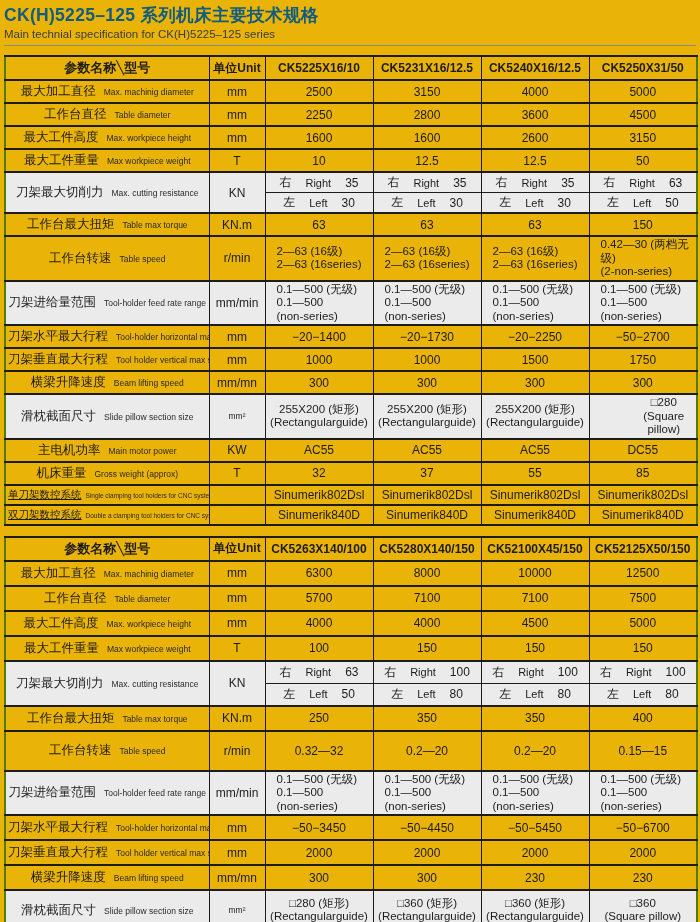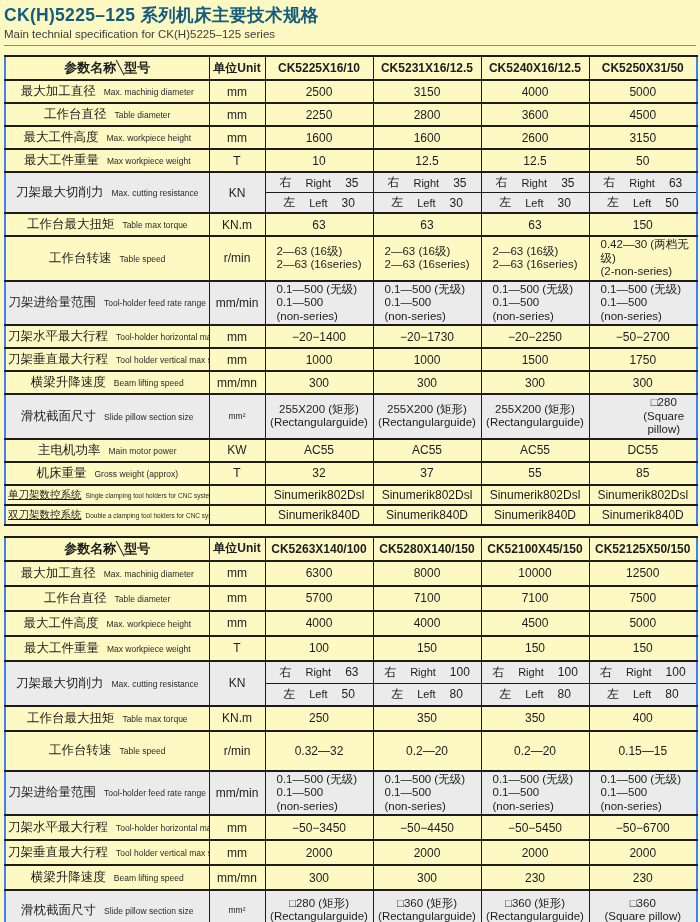--- a/index.html
+++ b/index.html
@@ -1,27 +1,27 @@
 <!DOCTYPE html>
 <html><head>
 <meta charset="utf-8">
 <style>
   html,body { margin:0; padding:0; background:#fff; }
   .page {
     width:700px; height:922px; box-sizing:border-box;
-    padding:3px 4px 0 4px; background:#fef9c3;
+    padding:3px 4px 0 4px; background:#eab308;
     font-family:"Liberation Sans","DejaVu Sans",sans-serif; color:#1a1a1a;
   }
   .doc-header { border-bottom:1px solid #8a8a8a; padding-bottom:5px; margin-bottom:9px; }
   .doc-title { margin:0; font-size:17.5px; font-weight:bold; letter-spacing:0.3px; }
   .doc-subtitle { margin:1px 0 0 0; font-size:11.5px; color:#3c3c3c; }
 
   table.spec {
     border-collapse:collapse; table-layout:fixed; width:692px;
-    border:2px solid #3b82f6;
+    border:2px solid #4d7c0f;
   }
   table.spec td {
     border:1px solid #1c1c1c; border-top-width:2px; border-bottom-width:2px;
     text-align:center; vertical-align:middle; padding:1px 2px;
     font-size:12px; color:#1c1c1c; overflow:hidden;
   }
   
   .t1 td { height:19px; } .t2 td { height:21px; }
   tr.hdr td { height:20px; font-weight:bold; }
   tr.dual-top td.val, tr.dual-sub td.val { height:16px; }

